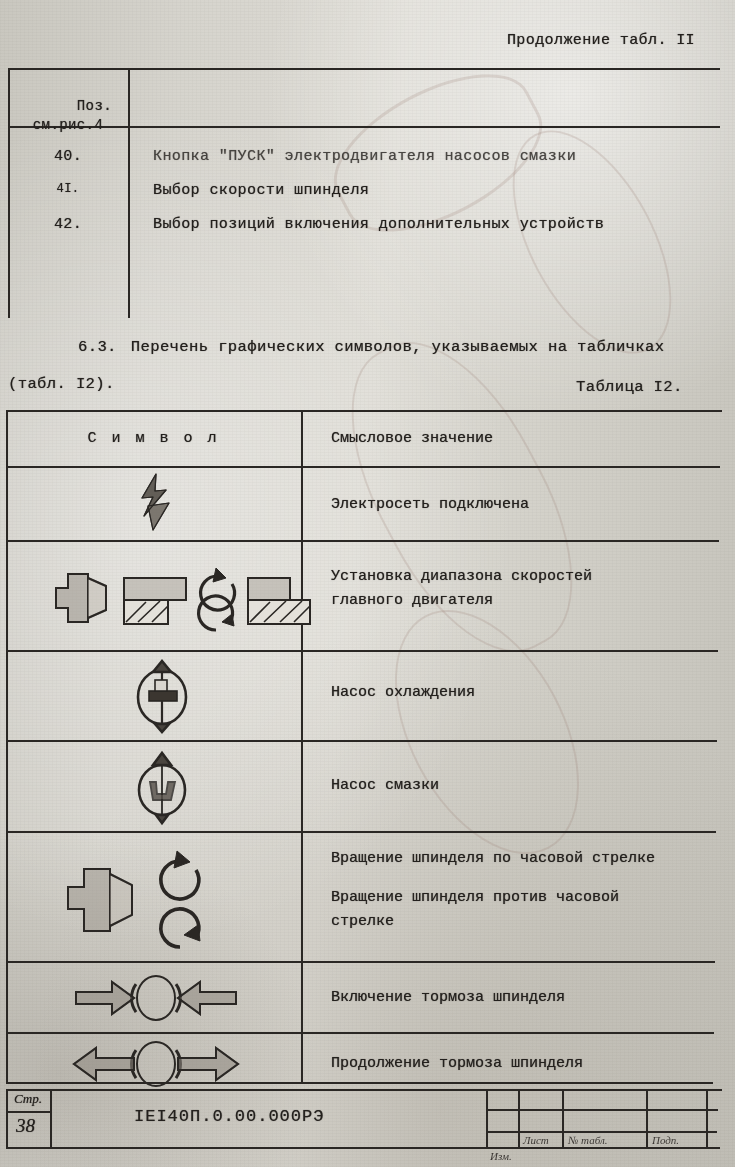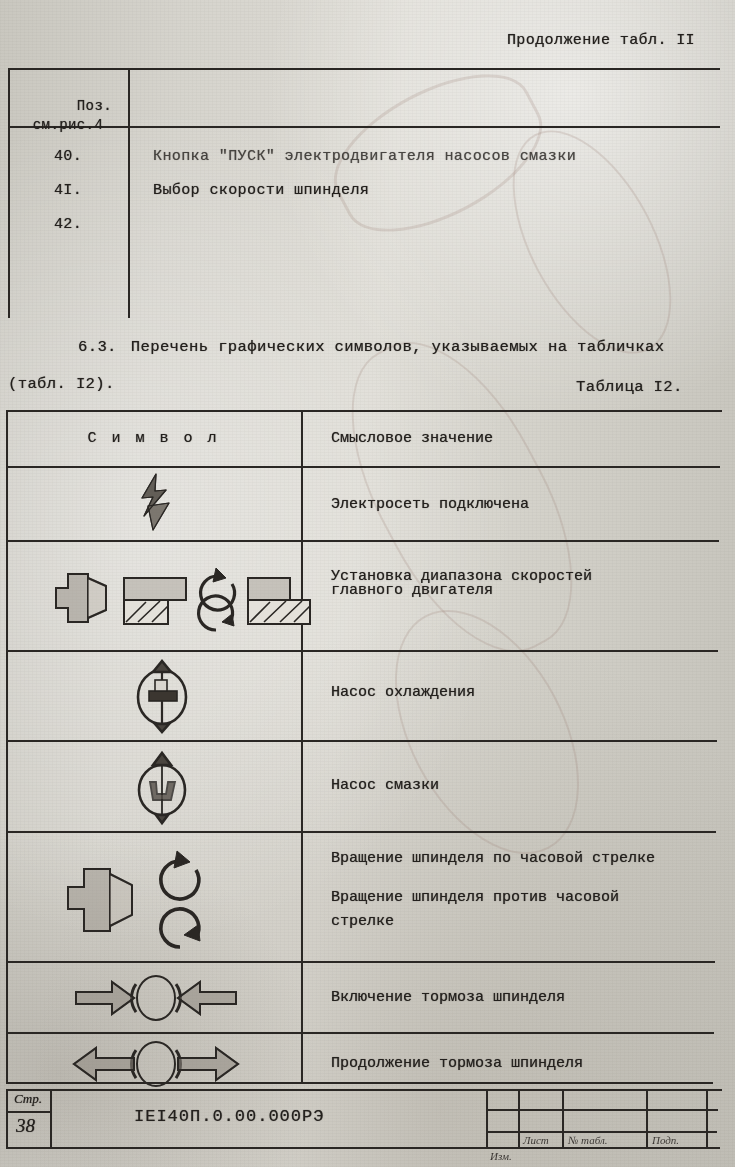--- a/index.html
+++ b/index.html
@@ -99,24 +99,25 @@
     <div class="vline" style="left:120px;top:0;width:2px;height:250px;"></div>
 
     <div class="txt ink" style="left:0;top:10px;width:120px;text-align:center;font-size:14px;line-height:19px;">
       <span style="white-space:pre-line;">Поз.
 см.рис.4</span>
     </div>
 
     <div class="txt ink" style="left:0;top:80px;width:120px;text-align:center;font-size:15px;">40.</div>
     <div class="txt ink faded" style="left:145px;top:80px;font-size:15px;">Кнопка "ПУСК" электродвигателя насосов смазки</div>
 
-    <div class="txt ink" style="left:0;top:114px;width:120px;text-align:center;font-size:15px;">4I.</div>
+    <div class="txt ink" style="left:0;top:114px;width:120px;text-align:center;font-size:12px;">4I.</div>
     <div class="txt ink" style="left:145px;top:114px;font-size:15px;">Выбор скорости шпинделя</div>
 
     <div class="txt ink" style="left:0;top:148px;width:120px;text-align:center;font-size:15px;">42.</div>
+    <div class="txt ink" style="left:145px;top:148px;font-size:15px;">Выбор позиций включения дополнительных устройств</div>
   </div>
 
   <div class="txt ink" id="p63"><span>6.3.</span><span style="display:inline-block;width:14px;"></span><span>Перечень графических символов, указываемых на табличках</span></div>
   <div class="txt ink" id="p63b">(табл. I2).</div>
   <div class="txt ink" id="tab12cap">Таблица I2.</div>
 
   <div id="t12">
 
     <div class="vline" style="left:0;top:0;width:2px;height:672px;"></div>
     <div class="vline" style="left:295px;top:0;width:2px;height:672px;"></div>
@@ -168,21 +169,21 @@
 
           <rect x="218" y="18" width="42" height="22" fill="#a9a39a" opacity=".5"></rect>
           <rect x="218" y="18" width="42" height="22"></rect>
           <rect x="218" y="40" width="62" height="24" fill="#e4e1da"></rect>
           <rect x="218" y="40" width="62" height="24"></rect>
           <path d="M220 62 L240 42 M234 62 L256 41 M250 62 L272 41 M264 62 L280 46" stroke-width="1.6"></path>
         </g>
       </svg>
     </div>
     <div class="t12txt ink" style="left:325px;top:157px;">Установка диапазона скоростей</div>
-    <div class="t12txt ink" style="left:325px;top:171px;">главного двигателя</div>
+    <div class="t12txt ink" style="left:325px;top:181px;">главного двигателя</div>
 
     <div class="sym" style="left:120px;top:250px;">
       <svg width="72" height="72" viewBox="0 0 72 72">
         <g stroke="#2a2724" stroke-width="2.6" fill="none">
           <ellipse cx="36" cy="37" rx="24" ry="27"></ellipse>
           <path d="M36 10 L36 64" stroke-width="2.2"></path>
           <path d="M27 12 L36 1 L45 12 Z" fill="#4a453f"></path>
           <path d="M29 64 L36 72 L43 64 Z" fill="#4a453f"></path>
           <rect x="23" y="31" width="28" height="10" fill="#3b3630" stroke-width="1.6"></rect>
           <rect x="29" y="20" width="12" height="11" fill="#d9d6cf" stroke-width="1.6"></rect>

